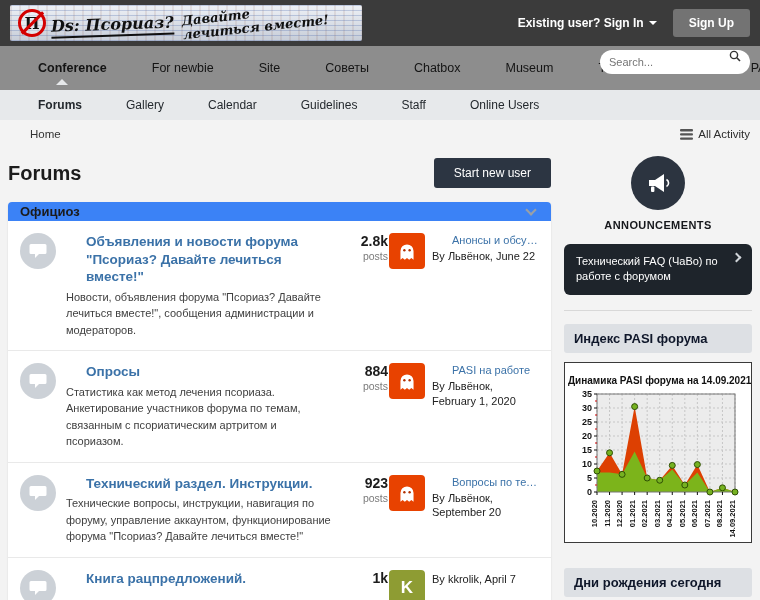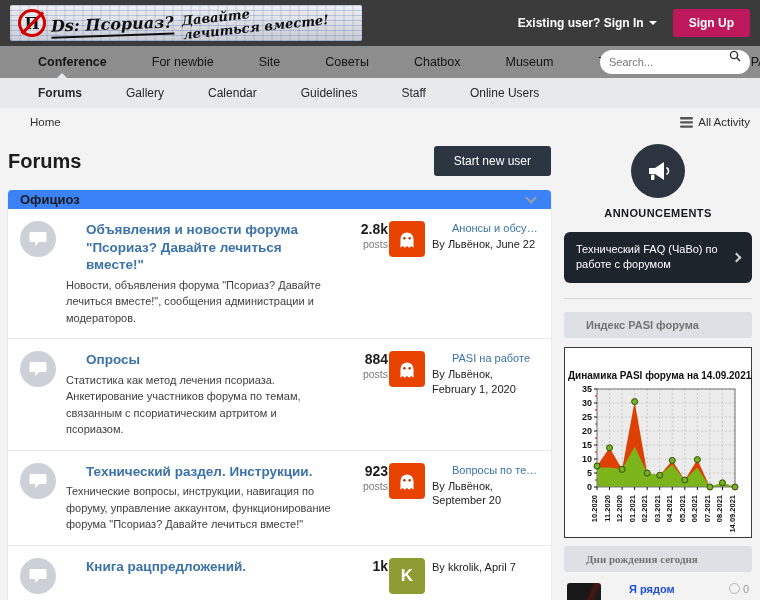--- a/index.html
+++ b/index.html
@@ -22,24 +22,24 @@
                       left:10px; top:-4px; transform:rotate(45deg); }
   .logo-text { position:relative; z-index:1; display:flex; align-items:center; gap:8px;
                font-family:"DejaVu Serif", serif; font-style:italic; font-weight:bold; color:#101010;
                transform:rotate(-2deg); }
   .logo-line1 { font-size:16px; border-bottom:2px solid #101010; padding-bottom:1px; white-space:nowrap; }
   .logo-stack { display:flex; flex-direction:column; line-height:1.05; font-size:13px; transform:rotate(-4deg); white-space:nowrap; }
   .header-right { margin-left:auto; display:flex; align-items:center; gap:16px; }
   .signin { color:#fff; font-size:12px; font-weight:bold; display:flex; align-items:center; gap:5px; }
   .caret-down-white { width:0; height:0; border-left:4px solid transparent; border-right:4px solid transparent; border-top:4px solid #fff; }
   .caret-down-dark  { width:0; height:0; border-left:3.5px solid transparent; border-right:3.5px solid transparent; border-top:4px solid #1a1a1a; }
-  .signup-btn { background:#be185d; color:#fff; font-size:12px; font-weight:bold; padding:7px 16px; border-radius:3px; border:none; }
-
-  
-  .mainnav { height:32px; background:#8d8d8d; display:flex; align-items:center; padding:0 18px; gap:25px; position:relative; }
+  .signup-btn { background:#737373; color:#fff; font-size:12px; font-weight:bold; padding:7px 16px; border-radius:3px; border:none; }
+
+  
+  .mainnav { height:44px; background:#8d8d8d; display:flex; align-items:center; padding:0 18px; gap:25px; position:relative; }
   .mainnav a { color:#141414; font-size:12.5px; display:flex; align-items:center; gap:4px; white-space:nowrap; }
   .mainnav a.active { font-weight:bold; position:relative; }
   .mainnav a.active::after { content:""; position:absolute; left:50%; bottom:-10px; transform:translateX(-50%);
       border-left:6px solid transparent; border-right:6px solid transparent; border-bottom:6px solid #e7e9eb; }
   .search-pill { position:absolute; right:10px; top:4px; width:150px; height:24px; background:#fff;
                  border-radius:12px; display:flex; padding:0 9px; }
   .search-pill input { border:none; outline:none; flex:1; font-size:11px; color:#555; background:transparent; width:100px;
                        font-family:"Liberation Sans", sans-serif; }
   .search-pill svg { flex:none; }
 
@@ -82,32 +82,32 @@
   .f-avatar .letter { color:#fff; font-size:17px; font-weight:bold; }
   .f-lastinfo { min-width:0; }
   .f-lasttopic { display:block; color:#3b72a8; font-size:11px; line-height:1.3; white-space:nowrap; overflow:hidden; text-overflow:ellipsis; }
   .f-lastby { color:#222; font-size:11px; margin-top:2px; line-height:1.3; }
 
   
   .ann-wrap { text-align:center; padding-top:4px; }
   .ann-circle { width:54px; height:54px; border-radius:50%; background:#2c3440; margin:0 auto;
                 display:flex; align-items:center; justify-content:center; }
   .ann-label { margin-top:9px; font-size:11px; font-weight:bold; letter-spacing:.4px; color:#15171b; }
-  .ann-card { margin-top:13px; background:#1e242b; border-radius:6px; padding:10px 12px; display:flex; align-items:center; }
+  .ann-card { margin-top:13px; background:#1e242b; border-radius:6px; padding:10px 12px; display:flex; align-items:flex-start; }
   .ann-card .txt { color:#fff; font-size:11px; line-height:1.4; flex:1; text-align:left; }
   .chev-right { width:7px; height:7px; border-right:2px solid #cfd3d8; border-bottom:2px solid #cfd3d8;
                 transform:rotate(-45deg); margin-left:8px; }
   .side-div { border:none; border-top:1px solid #d8d8d8; margin:15px 0 13px; }
-  .side-head { background:#dde0e4; border-radius:3px; padding:7px 22px; font-size:11px; font-weight:bold; color:#737373; }
-
-  .chart-box { margin-top:9px; background:#fff; border:1px solid #3a3a3a; padding:22px 3px 2px; }
+  .side-head { background:#dde0e4; border-radius:3px; padding:7px 10px; font-size:13px; font-weight:bold; color:#0f172a; }
+
+  .chart-box { margin-top:9px; background:#fff; border:1px solid #3a3a3a; padding:12px 3px 2px; }
   .chart-title { font-size:10px; font-weight:bold; text-align:center; color:#111; margin-bottom:2px; white-space:nowrap; }
   .chart-box svg { display:block; margin:0 auto; font-family:"Liberation Sans", sans-serif; }
 
-  .bday-head { margin-top:8px;font-family:Liberation Serif, serif; }
+  .bday-head { margin-top:25px; }
   .bday-item { display:flex; gap:8px; padding:11px 3px 6px; align-items:flex-start; }
   .b-avatar { width:34px; height:34px; min-width:34px; border-radius:3px; }
   .b-avatar.photo1 { background:linear-gradient(115deg,#181818 52%,#4e170e 60%,#1c1c1c 72%); }
   .b-info { flex:1; min-width:0; }
   .b-name { color:#1d4ed8; font-size:11px; font-weight:bold; display:block; }
   .b-meta { color:#3c3c3c; font-size:10.5px; margin-top:3px; line-height:1.3; }
   .b-group { color:#6d6d6d; }
   .b-rep { margin-left:auto; display:flex; align-items:center; gap:3px; color:#9a9a9a; font-size:11px; }
   .rep-circle { width:11px; height:11px; border:1px solid #b5b5b5; border-radius:50%; }
 </style>

